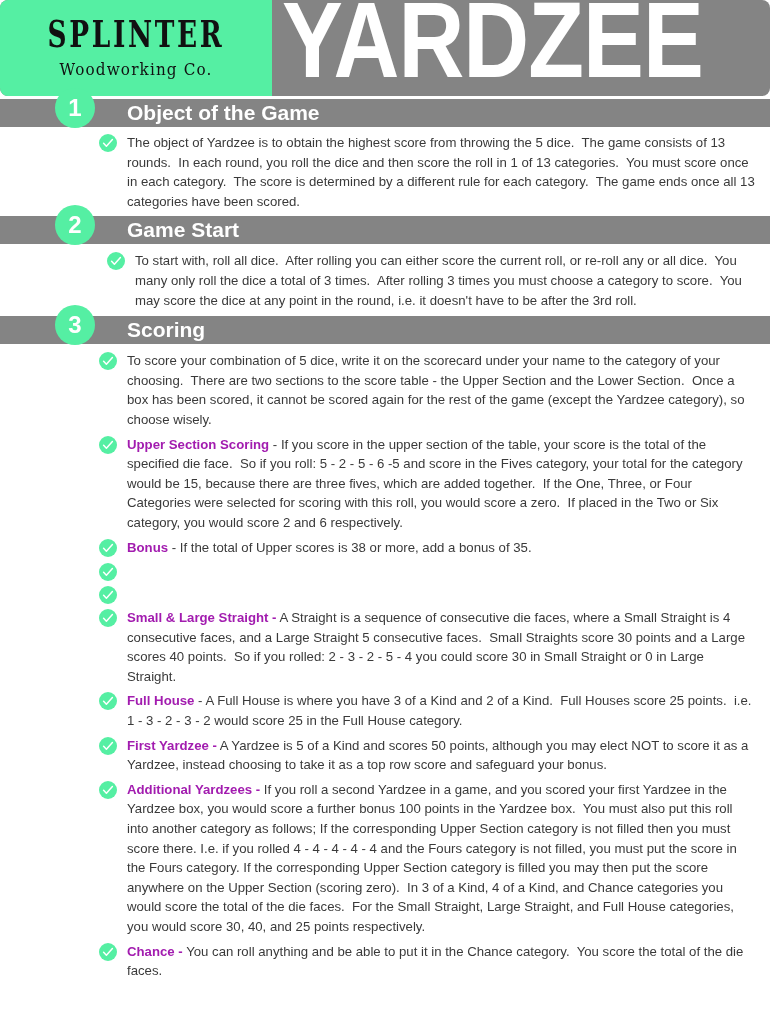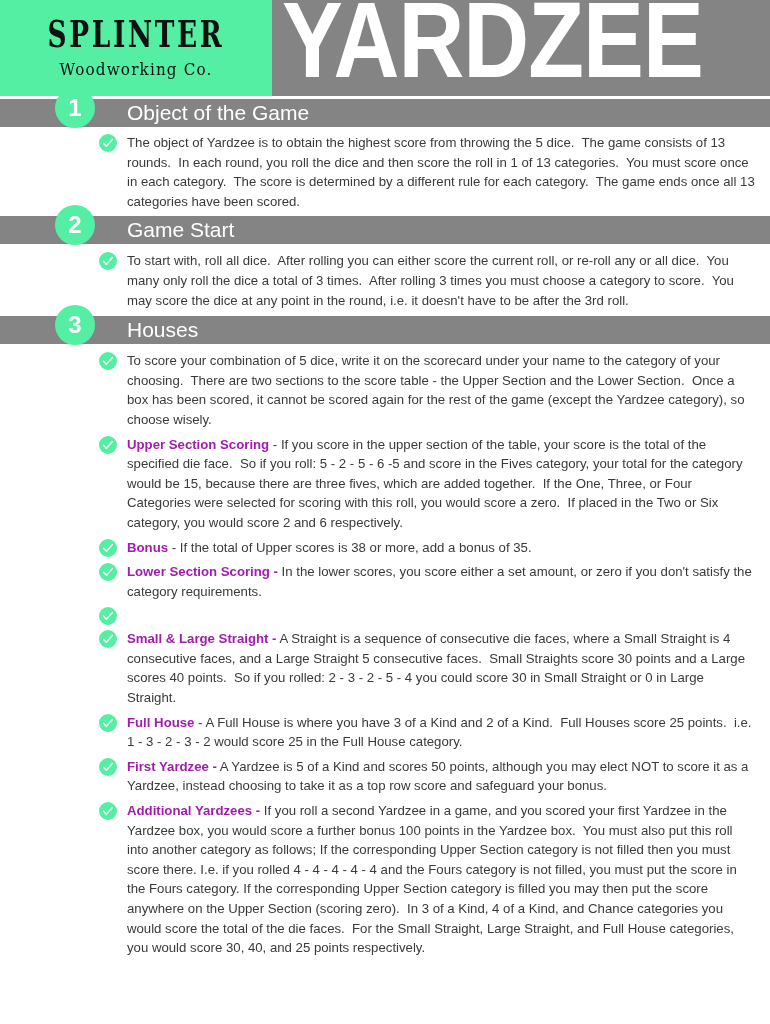--- a/index.html
+++ b/index.html
@@ -20,20 +20,21 @@
     background: #ffffff;
   }
 
   
   .header {
     position: relative;
     width: 770px;
     height: 96px;
     background: #848484;
     overflow: hidden;
+    border-radius: 8px;
   }
   .brand-box {
     position: absolute;
     left: 0;
     top: 0;
     width: 272px;
     height: 96px;
     background: #55efa3;
   }
   .brand-name {
@@ -104,21 +105,21 @@
     line-height: 40px;
     text-align: center;
   }
   .section-title {
     position: absolute;
     left: 127px;
     top: 0;
     height: 28px;
     line-height: 27px;
     font-family: "Liberation Sans", sans-serif;
-    font-weight: normal;
+    font-weight: bold;
     font-size: 21px;
     color: #ffffff;
     letter-spacing: 0px;
   }
 
   
   .bullets {
     padding: 18px 0 0 0;
     margin: 0;
   }
@@ -145,21 +146,21 @@
     line-height: 18.6px;
     color: #3a3a3a;
     text-align: left;
     white-space: pre-wrap;
   }
   .bullet-text b { font-weight: bold; color: #a21caf; }
 
   .s1 .bullets { padding-top: 6px; }
   .s2 .bullets { padding-top: 7px; }
   .s3 .bullets { padding-top: 7px; }
-  .s2 .bullet { margin-bottom: 6px; }
+  .s2 .bullet { margin-bottom: 6px; margin-left: 8px; }
   .s3 .bullet { margin-bottom: 5px; }
 </style>
 </head>
 <body>
 
 <div class="page">
 
   <div class="header">
     <div class="brand-box">
       <div class="brand-name">SPLINTER</div>
@@ -198,21 +199,21 @@
             </svg>
         </span>
         <span class="bullet-text"><span>To start with, roll all dice.  After rolling you can either score the current roll, or re-roll any or all dice.  You many only roll the dice a total of 3 times.  After rolling 3 times you must choose a category to score.  You may score the dice at any point in the round, i.e. it doesn't have to be after the 3rd roll.</span></span>
       </div>
     </div>
   </div>
 
   <div class="section s3">
     <div class="section-bar">
       <div class="section-number">3</div>
-      <div class="section-title">Houses</div>
+      <div class="section-title">Scoring</div>
     </div>
     <div class="bullets" id="scoring-bullets">
         <div class="bullet"><span class="check-icon">
             <svg width="18" height="18" viewBox="0 0 18 18">
               <path d="M4.6 9.2 L7.4 12.2 L13.4 5.6" fill="none" stroke="#ffffff" stroke-width="1.5" stroke-linecap="round" stroke-linejoin="round"></path>
             </svg>
           </span><span class="bullet-text"><span>To score your combination of 5 dice, write it on the scorecard under your name to the category of your choosing.  There are two sections to the score table - the Upper Section and the Lower Section.  Once a box has been scored, it cannot be scored again for the rest of the game (except the Yardzee category), so choose wisely.</span></span></div>
         <div class="bullet"><span class="check-icon">
             <svg width="18" height="18" viewBox="0 0 18 18">
               <path d="M4.6 9.2 L7.4 12.2 L13.4 5.6" fill="none" stroke="#ffffff" stroke-width="1.5" stroke-linecap="round" stroke-linejoin="round"></path>
@@ -220,42 +221,47 @@
           </span><span class="bullet-text"><b>Upper Section Scoring</b><span> - If you score in the upper section of the table, your score is the total of the specified die face.  So if you roll: 5 - 2 - 5 - 6 -5 and score in the Fives category, your total for the category would be 15, because there are three fives, which are added together.  If the One, Three, or Four Categories were selected for scoring with this roll, you would score a zero.  If placed in the Two or Six category, you would score 2 and 6 respectively.</span></span></div>
         <div class="bullet"><span class="check-icon">
             <svg width="18" height="18" viewBox="0 0 18 18">
               <path d="M4.6 9.2 L7.4 12.2 L13.4 5.6" fill="none" stroke="#ffffff" stroke-width="1.5" stroke-linecap="round" stroke-linejoin="round"></path>
             </svg>
           </span><span class="bullet-text"><b>Bonus</b><span> - If the total of Upper scores is 38 or more, add a bonus of 35.</span></span></div>
         <div class="bullet"><span class="check-icon">
             <svg width="18" height="18" viewBox="0 0 18 18">
               <path d="M4.6 9.2 L7.4 12.2 L13.4 5.6" fill="none" stroke="#ffffff" stroke-width="1.5" stroke-linecap="round" stroke-linejoin="round"></path>
             </svg>
-          </span><span class="bullet-text"><b>Lower Section Scoring -</b><span> In the lower scores, you score either a set amount, or zero if you don't satisfy the category requirements.</span></span></div>
-        <div class="bullet"><span class="check-icon">
-            <svg width="18" height="18" viewBox="0 0 18 18">
-              <path d="M4.6 9.2 L7.4 12.2 L13.4 5.6" fill="none" stroke="#ffffff" stroke-width="1.5" stroke-linecap="round" stroke-linejoin="round"></path>
-            </svg>
           </span></div>
         <div class="bullet"><span class="check-icon">
             <svg width="18" height="18" viewBox="0 0 18 18">
               <path d="M4.6 9.2 L7.4 12.2 L13.4 5.6" fill="none" stroke="#ffffff" stroke-width="1.5" stroke-linecap="round" stroke-linejoin="round"></path>
             </svg>
+          </span></div>
+        <div class="bullet"><span class="check-icon">
+            <svg width="18" height="18" viewBox="0 0 18 18">
+              <path d="M4.6 9.2 L7.4 12.2 L13.4 5.6" fill="none" stroke="#ffffff" stroke-width="1.5" stroke-linecap="round" stroke-linejoin="round"></path>
+            </svg>
           </span><span class="bullet-text"><b>Small &amp; Large Straight -</b><span> A Straight is a sequence of consecutive die faces, where a Small Straight is 4 consecutive faces, and a Large Straight 5 consecutive faces.  Small Straights score 30 points and a Large scores 40 points.  So if you rolled: 2 - 3 - 2 - 5 - 4 you could score 30 in Small Straight or 0 in Large Straight.</span></span></div>
         <div class="bullet"><span class="check-icon">
             <svg width="18" height="18" viewBox="0 0 18 18">
               <path d="M4.6 9.2 L7.4 12.2 L13.4 5.6" fill="none" stroke="#ffffff" stroke-width="1.5" stroke-linecap="round" stroke-linejoin="round"></path>
             </svg>
           </span><span class="bullet-text"><b>Full House</b><span> - A Full House is where you have 3 of a Kind and 2 of a Kind.  Full Houses score 25 points.  i.e. 1 - 3 - 2 - 3 - 2 would score 25 in the Full House category.</span></span></div>
         <div class="bullet"><span class="check-icon">
             <svg width="18" height="18" viewBox="0 0 18 18">
               <path d="M4.6 9.2 L7.4 12.2 L13.4 5.6" fill="none" stroke="#ffffff" stroke-width="1.5" stroke-linecap="round" stroke-linejoin="round"></path>
             </svg>
           </span><span class="bullet-text"><b>First Yardzee -</b><span> A Yardzee is 5 of a Kind and scores 50 points, although you may elect NOT to score it as a Yardzee, instead choosing to take it as a top row score and safeguard your bonus.</span></span></div>
         <div class="bullet"><span class="check-icon">
             <svg width="18" height="18" viewBox="0 0 18 18">
               <path d="M4.6 9.2 L7.4 12.2 L13.4 5.6" fill="none" stroke="#ffffff" stroke-width="1.5" stroke-linecap="round" stroke-linejoin="round"></path>
             </svg>
           </span><span class="bullet-text"><b>Additional Yardzees -</b><span> If you roll a second Yardzee in a game, and you scored your first Yardzee in the Yardzee box, you would score a further bonus 100 points in the Yardzee box.  You must also put this roll into another category as follows; If the corresponding Upper Section category is not filled then you must score there. I.e. if you rolled 4 - 4 - 4 - 4 - 4 and the Fours category is not filled, you must put the score in the Fours category. If the corresponding Upper Section category is filled you may then put the score anywhere on the Upper Section (scoring zero).  In 3 of a Kind, 4 of a Kind, and Chance categories you would score the total of the die faces.  For the Small Straight, Large Straight, and Full House categories, you would score 30, 40, and 25 points respectively.</span></span></div>
+        <div class="bullet"><span class="check-icon">
+            <svg width="18" height="18" viewBox="0 0 18 18">
+              <path d="M4.6 9.2 L7.4 12.2 L13.4 5.6" fill="none" stroke="#ffffff" stroke-width="1.5" stroke-linecap="round" stroke-linejoin="round"></path>
+            </svg>
+          </span><span class="bullet-text"><b>Chance -</b><span> You can roll anything and be able to put it in the Chance category.  You score the total of the die faces.</span></span></div>
       </div>
   </div>
 
 </div>
 
 </body></html>

